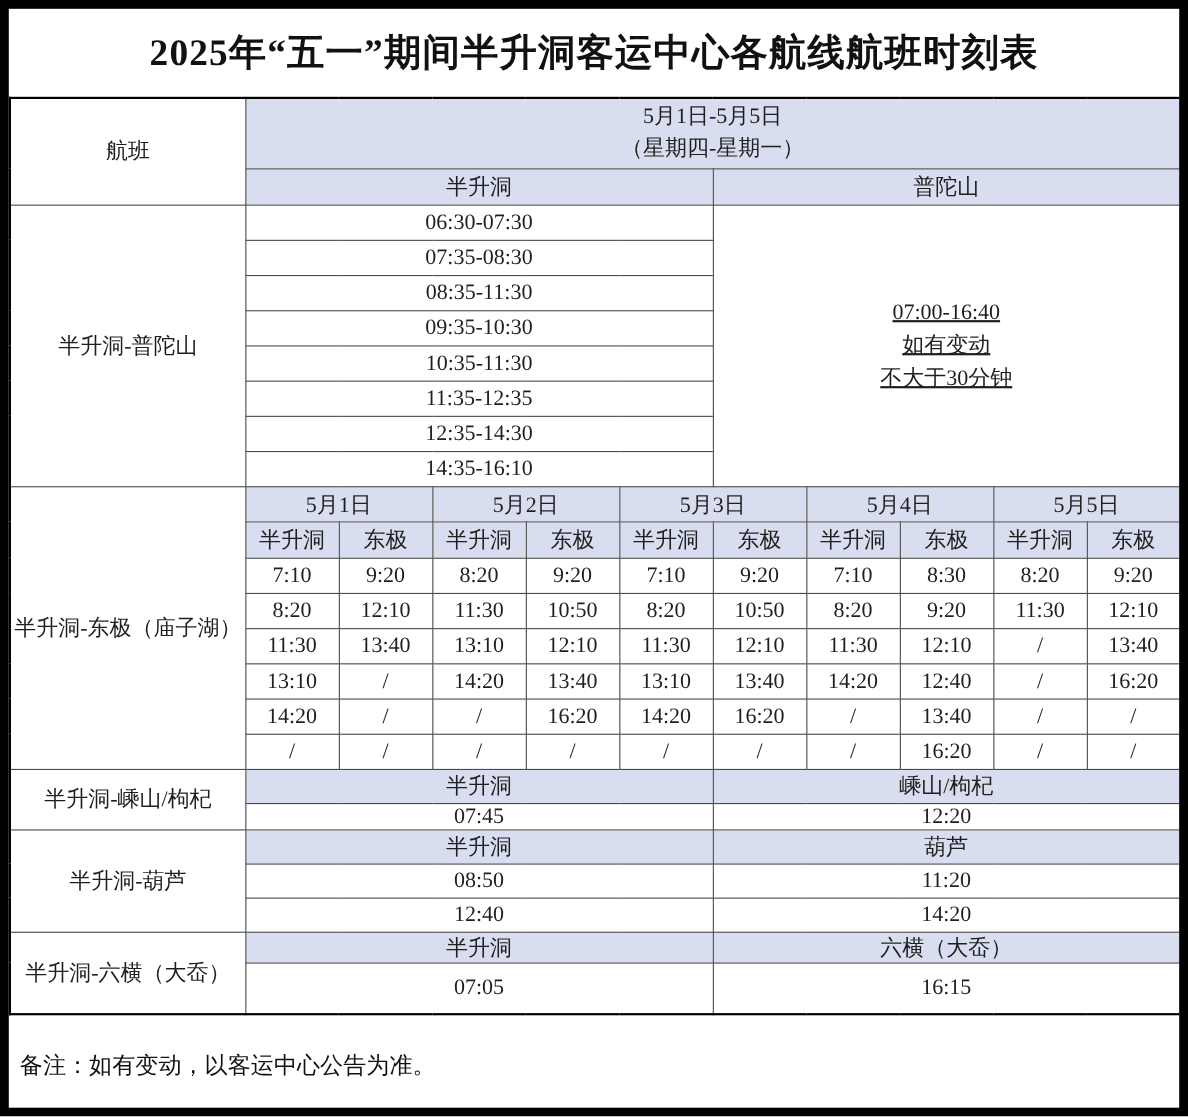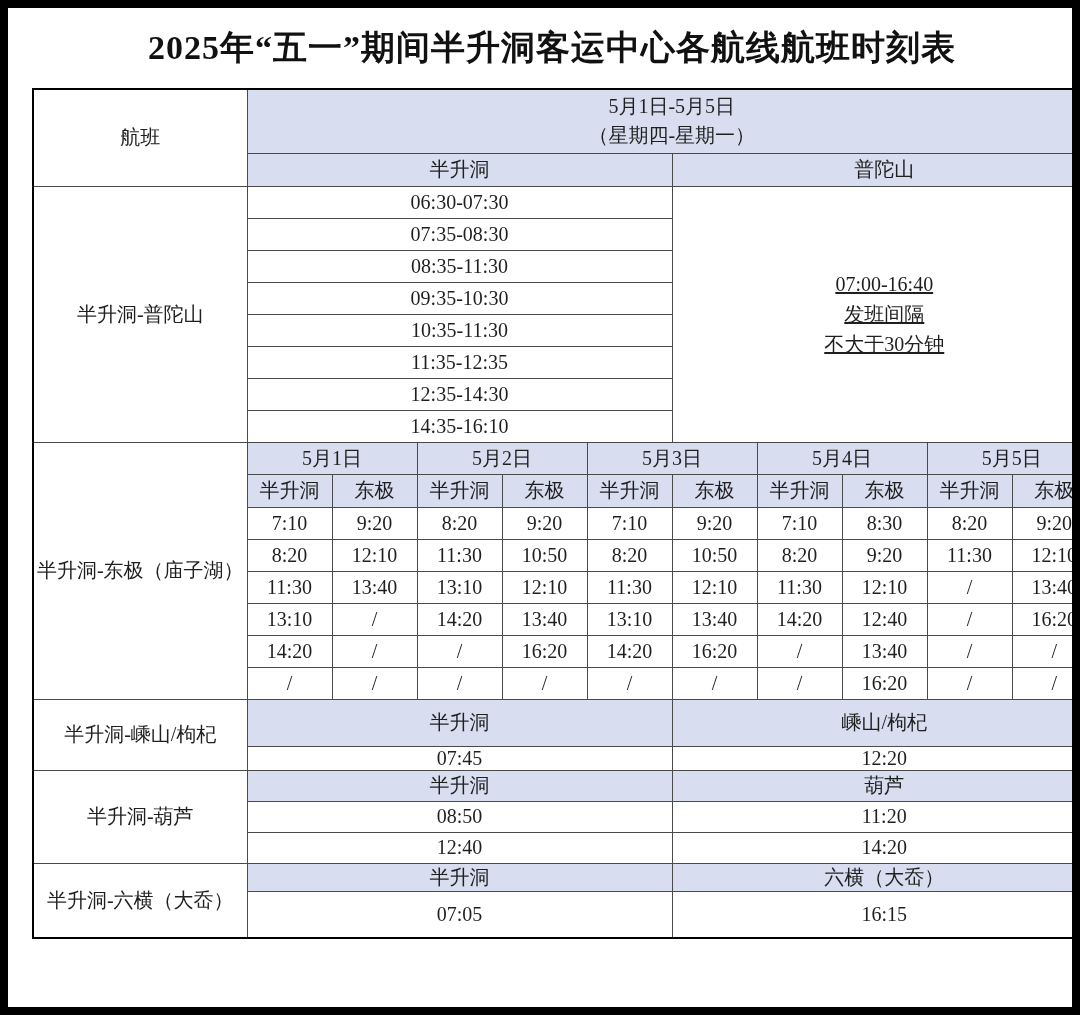--- a/index.html
+++ b/index.html
@@ -1,20 +1,20 @@
 <!DOCTYPE html>
 <html><head>
 <meta charset="utf-8">
 <style>
   html,body{margin:0;padding:0;background:#fff;}
   .frame{
     width:1080px;height:1015px;box-sizing:border-box;
     border:8px solid #000;background:#fff;
     font-family:"Liberation Serif","DejaVu Serif",serif;
-    color:#1a1a1a;overflow:hidden;padding-left:24px;
+    color:#1a1a1a;overflow:hidden;
   }
   .title{
     height:80px;display:flex;align-items:center;justify-content:center;
     font-size:34px;font-weight:bold;letter-spacing:1px;color:#111;
   }
   table.tt{
     width:1064px;table-layout:fixed;border-collapse:collapse;
     border:2px solid #000;
   }
   table.tt td{
@@ -65,21 +65,21 @@
     <tr style="height:33px">
       <td colspan="5" class="blue b">半升洞</td>
       <td colspan="5" class="blue b">普陀山</td>
     </tr>
 
     <tr style="height:32px">
       <td rowspan="8" class="route sec">半升洞-普陀山</td>
       <td colspan="5" class="sec">06:30-07:30</td>
       <td colspan="5" rowspan="8" class="sec note-cell">
         <div>07:00-16:40</div>
-        <div>发班间隔</div>
+        <div>如有变动</div>
         <div>不大于30分钟</div>
       </td>
     </tr>
     <tr style="height:32px">
           <td colspan="5">07:35-08:30</td>
         </tr>
     <tr style="height:32px">
           <td colspan="5">08:35-11:30</td>
         </tr>
     <tr style="height:32px">
@@ -184,21 +184,21 @@
       <td>/</td>
       <td>/</td>
       <td>/</td>
       <td>/</td>
       <td>/</td>
       <td>16:20</td>
       <td>/</td>
       <td>/</td>
     </tr>
 
-    <tr style="height:47px">
+    <tr style="height:31px">
       <td rowspan="2" class="route sec">半升洞-嵊山/枸杞</td>
       <td colspan="5" class="blue b sec">半升洞</td>
       <td colspan="5" class="blue b sec">嵊山/枸杞</td>
     </tr>
     <tr style="height:21px">
       <td colspan="5">07:45</td>
       <td colspan="5">12:20</td>
     </tr>
 
     <tr style="height:31px">
@@ -220,14 +220,15 @@
       <td colspan="5" class="blue b sec">半升洞</td>
       <td colspan="5" class="blue b sec">六横（大岙）</td>
     </tr>
     <tr style="height:47px">
       <td colspan="5">07:05</td>
       <td colspan="5">16:15</td>
     </tr>
   </tbody>
     </table>
 
+  <div class="remark">备注：如有变动，以客运中心公告为准。</div>
 
 </div>
 
 </body></html>

